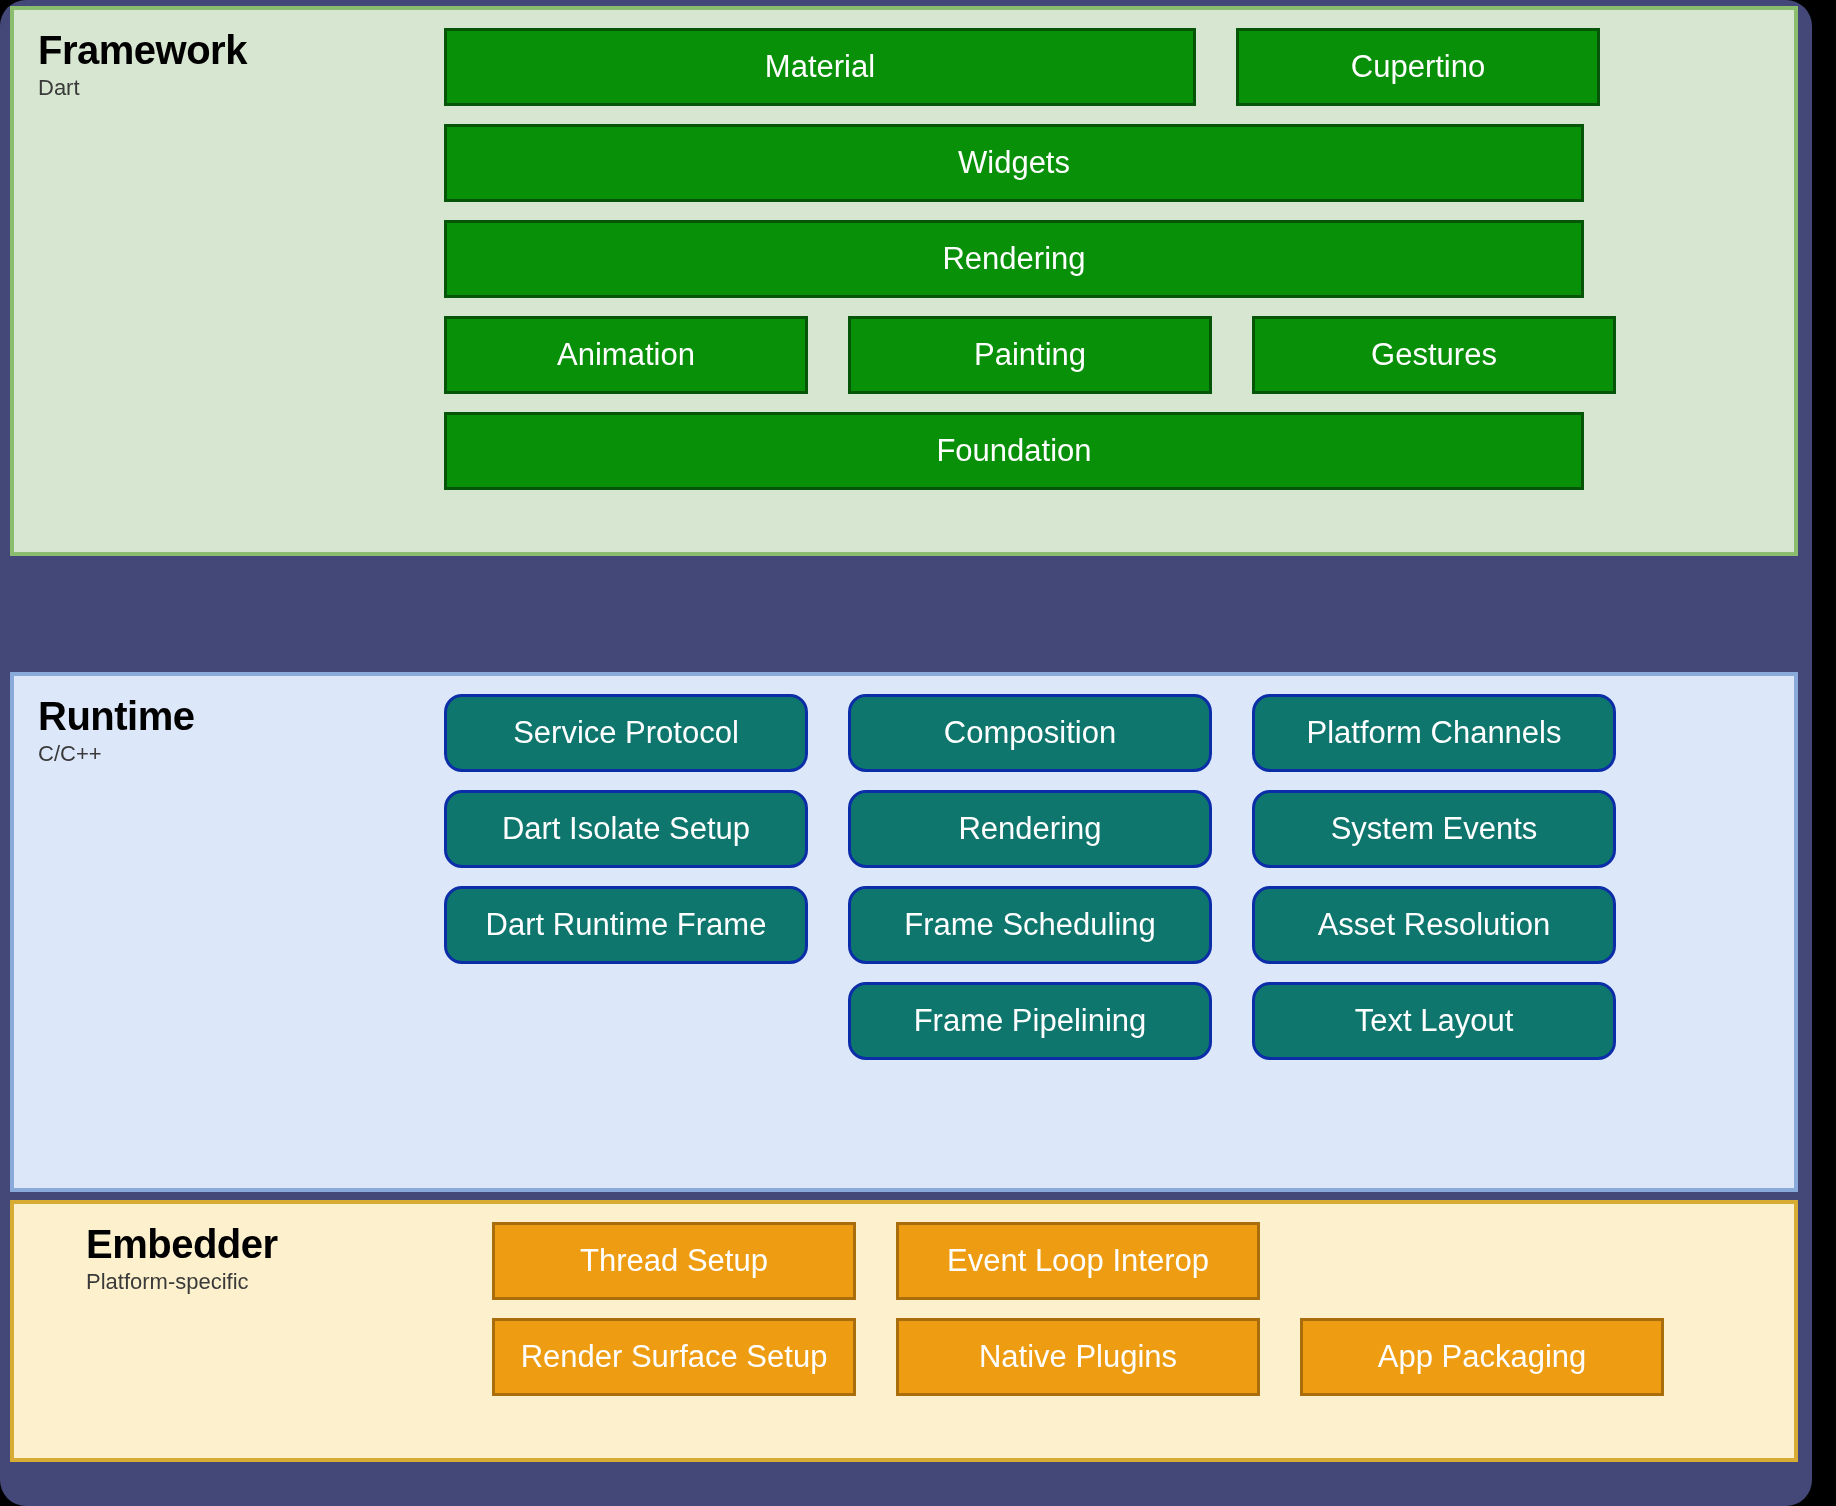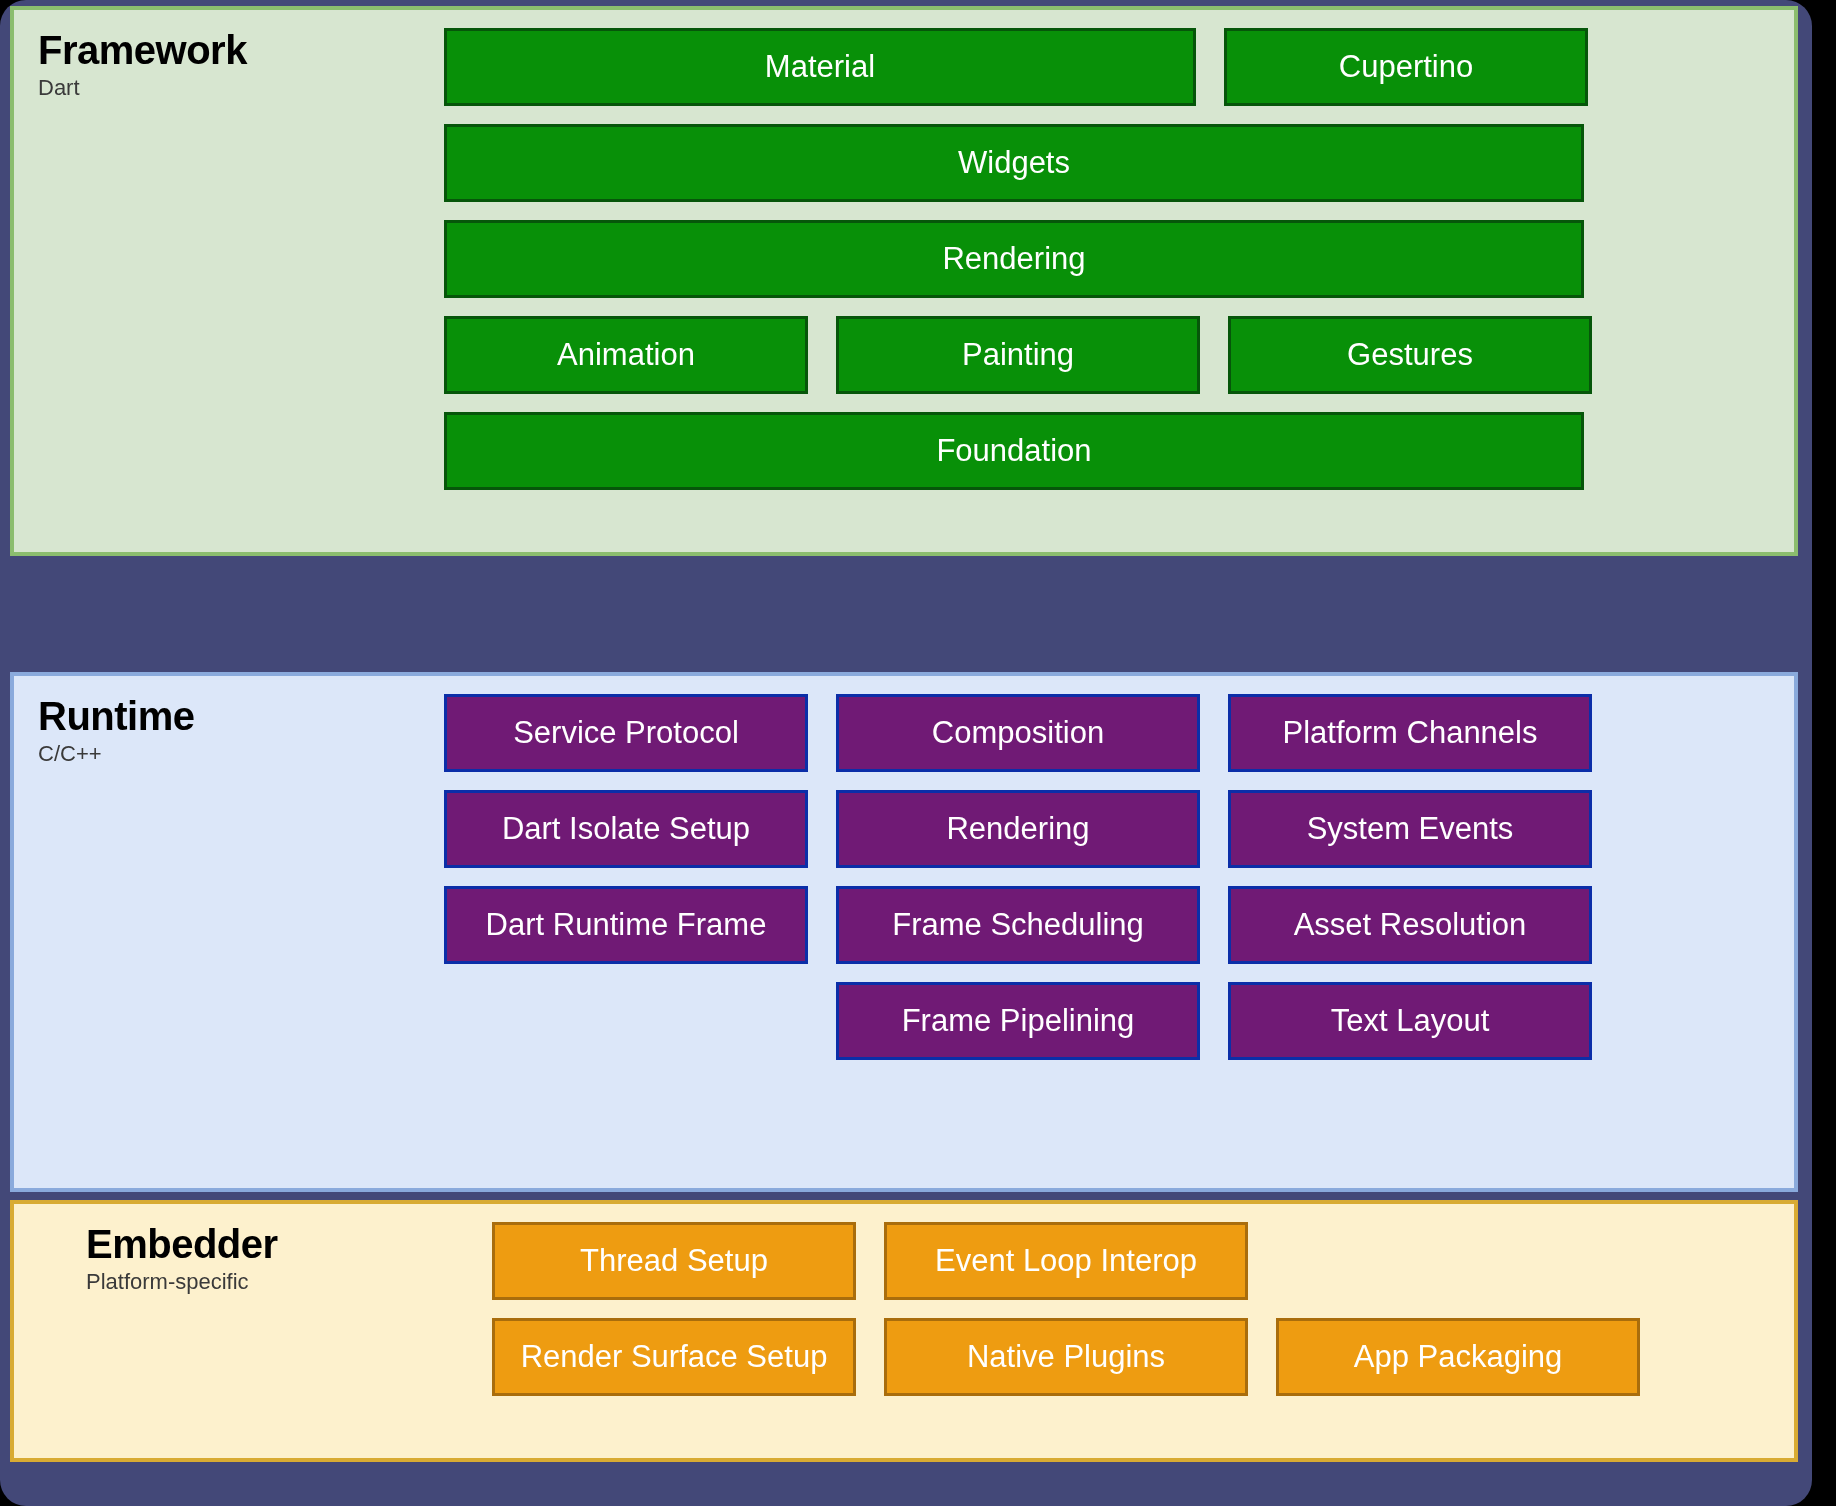--- a/index.html
+++ b/index.html
@@ -87,21 +87,21 @@
 
   
   .layer-body {
     flex: 1 1 auto;
     padding: 18px 14px 0 0;
     box-sizing: border-box;
   }
   .box-row {
     display: flex;
     flex-direction: row;
-    gap: 28px;
+    gap: 40px;
     margin-bottom: 18px;
   }
   .box {
     box-sizing: border-box;
     border-width: 3px;
     border-style: solid;
     display: flex;
     align-items: center;
     justify-content: center;
     color: #ffffff;
@@ -113,21 +113,21 @@
 
   
   .col-1 { flex: 0 0 364px; }
   .col-2 { flex: 0 0 364px; }
   .col-3 { flex: 0 0 364px; }
   .col-span-2 { flex: 0 0 752px; }
   .col-full  { flex: 0 0 1140px; }
   .col-blank { flex: 0 0 364px; visibility: hidden; }
 
   .box-green  { background: #089008; border-color: #06560a; }
-  .box-blue   { background: #701a75; border-color: #0b2ea8; }
+  .box-blue   { background: #0f766e; border-color: #0b2ea8; border-radius: 18px; }
   .box-orange { background: #ee9c11; border-color: #a96d0c; }
 </style>
 </head>
 <body>
 
 <div id="diagram">
   <div class="outer-frame"></div>
 
   <div class="layer layer-framework">
     <div class="layer-titles">

